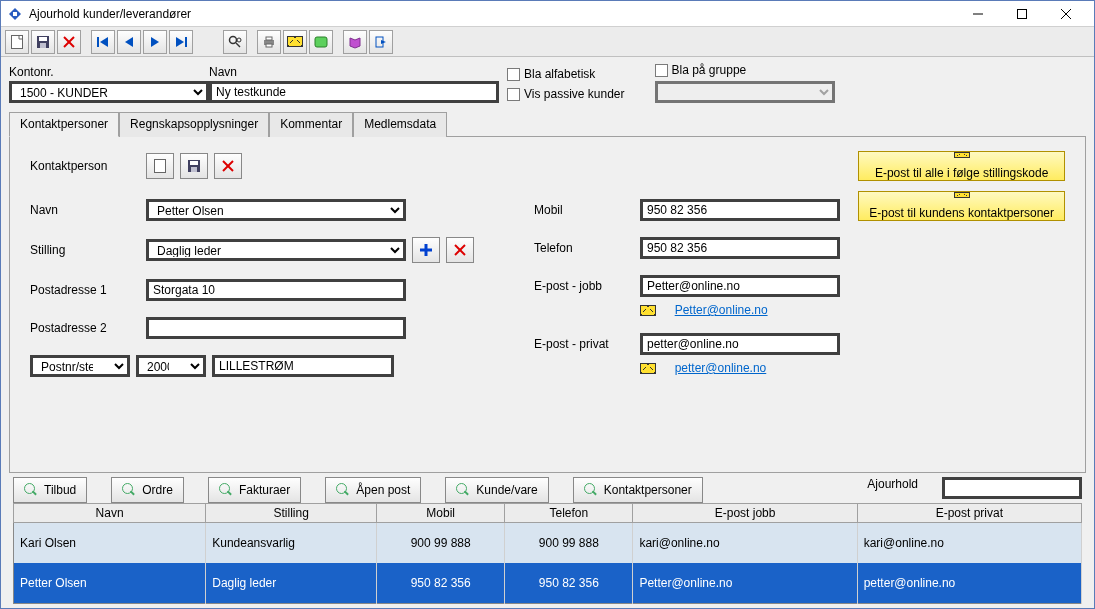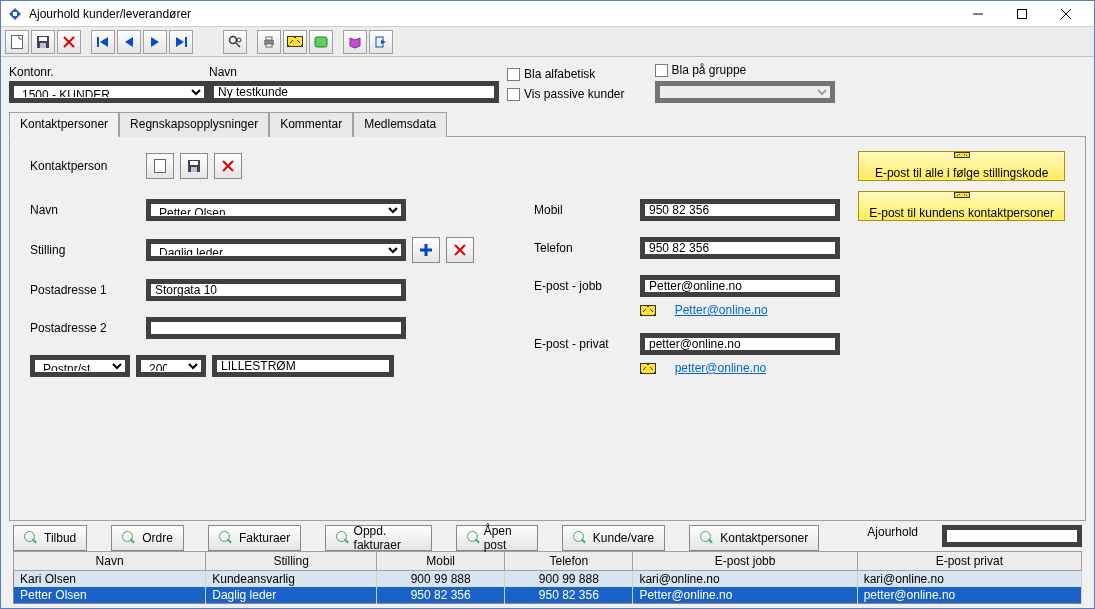--- a/index.html
+++ b/index.html
@@ -10,21 +10,21 @@
   .titlebar .title { flex:1; font-size:12px; color:#000;}
   .titlebar .winbtn { width:44px; height:26px; display:flex;align-items:center;justify-content:center; color:#000;}
   .toolbar { height:30px; background:#ececec; display:flex; align-items:center; padding:2px 4px; gap:2px; border-bottom:1px solid #c0c0c0;}
   .tbtn { width:24px; height:24px; border:1px solid #a0a0a0; background:linear-gradient(#fefefe,#e4e4e4); display:flex;align-items:center;justify-content:center; }
   .tsep{width:6px;}
   .content { flex:1; padding:6px 8px 4px 8px; display:flex; flex-direction:column; overflow:hidden;}
   .row { display:flex; align-items:center; gap:6px;}
   .toprow { display:flex; align-items:flex-end; margin-bottom:6px;}
   .field { display:flex; flex-direction:column; gap:2px;}
   .field label{font-size:12px;}
-  select, input[type=text]{ height:22px; border:5px solid #404040; background:#fff; padding:1px 4px; font-size:12px;}
+  select, input[type=text]{ height:22px; border:3px solid #404040; background:#fff; padding:1px 4px; font-size:12px;}
   select{padding-right:18px;}
   .checkbox{display:flex;align-items:center;gap:4px;font-size:12px;}
   .checkbox .box{width:13px;height:13px;border:1px solid #7a7a7a;background:#fff;}
   .tabs{display:flex; border-bottom:1px solid #a0a0a0; margin-top:2px;}
   .tab{padding:4px 10px 5px 10px; border:1px solid #a0a0a0; border-bottom:none; background:#e8e8e8; position:relative; top:1px; margin-right:0;}
   .tab.active{background:#f0f0f0; border-bottom:1px solid #f0f0f0; z-index:2;}
   .tabbody{flex:1; border:1px solid #a0a0a0; border-top:none; padding:16px 20px; background:#f0f0f0; position:relative;}
   .iconbtn{width:28px;height:26px;border:1px solid #888;background:linear-gradient(#fefefe,#e4e4e4);display:inline-flex;align-items:center;justify-content:center;cursor:default;}
   .yellowbtn{height:30px; padding:0 10px; border:1px solid #b09000; background:linear-gradient(#fff9c0,#ffec60); display:flex;align-items:center;gap:8px;white-space:nowrap;flex-direction:column;}
   .envicon{width:16px;height:11px;border:1px solid #333;background:#ffe030;position:relative;}
@@ -33,21 +33,21 @@
     linear-gradient(to bottom left, transparent 48%, #333 48%, #333 52%, transparent 52%) right/50% 100% no-repeat;}
   .link{color:#0066cc;text-decoration:underline;cursor:pointer;}
   .bottombar{padding:4px 4px 0 4px;}
   .bbtns{display:flex;gap:24px;align-items:flex-start;}
   .bbtn{height:26px;padding:0 10px;border:1px solid #888;background:linear-gradient(#fefefe,#e4e4e4);display:flex;align-items:center;gap:6px;}
   .magicon{width:14px;height:14px;position:relative;}
   .magicon::before{content:'';position:absolute;width:9px;height:9px;border:1.5px solid #4a6;border-radius:50%;left:0;top:0;}
   .magicon::after{content:'';position:absolute;width:5px;height:1.5px;background:#4a6;transform:rotate(45deg);left:8px;top:9px;}
   table.grid{width:100%; border-collapse:collapse; border:1px solid #888; background:#fff;}
   table.grid th{background:#ececec;border:1px solid #a0a0a0;padding:2px 6px;font-weight:normal;text-align:center;font-size:12px;}
-  table.grid td{border-right:1px solid #d0d0d0;padding:1px 6px;font-size:12px;}
+  table.grid td{border-right:1px solid #d0d0d0;padding:13px 6px;font-size:12px;}
   tr.row0{background:#d8e4f0;}
   tr.row1{background:#1a62c8;color:#fff;}
   .spacer{flex:1;}
   .postrow{display:flex;gap:6px;align-items:center;}
   svg{display:block;}
 </style>
 </head>
 <body>
 
 <div class="window">
@@ -298,24 +298,20 @@
             <span class="magicon"></span>
             <span>Tilbud</span>
           </div>
         <div class="bbtn">
             <span class="magicon"></span>
             <span>Ordre</span>
           </div>
         <div class="bbtn">
             <span class="magicon"></span>
             <span>Fakturaer</span>
-          </div>
-        <div class="bbtn">
-            <span class="magicon"></span>
-            <span>Oppd. fakturaer</span>
           </div>
         <div class="bbtn">
             <span class="magicon"></span>
             <span>Åpen post</span>
           </div>
         <div class="bbtn">
             <span class="magicon"></span>
             <span>Kunde/vare</span>
           </div>
         <div class="bbtn">

